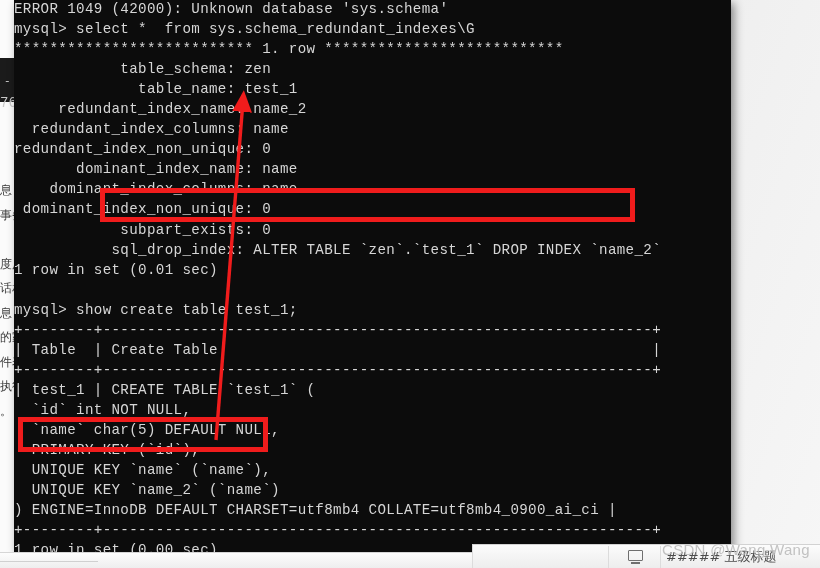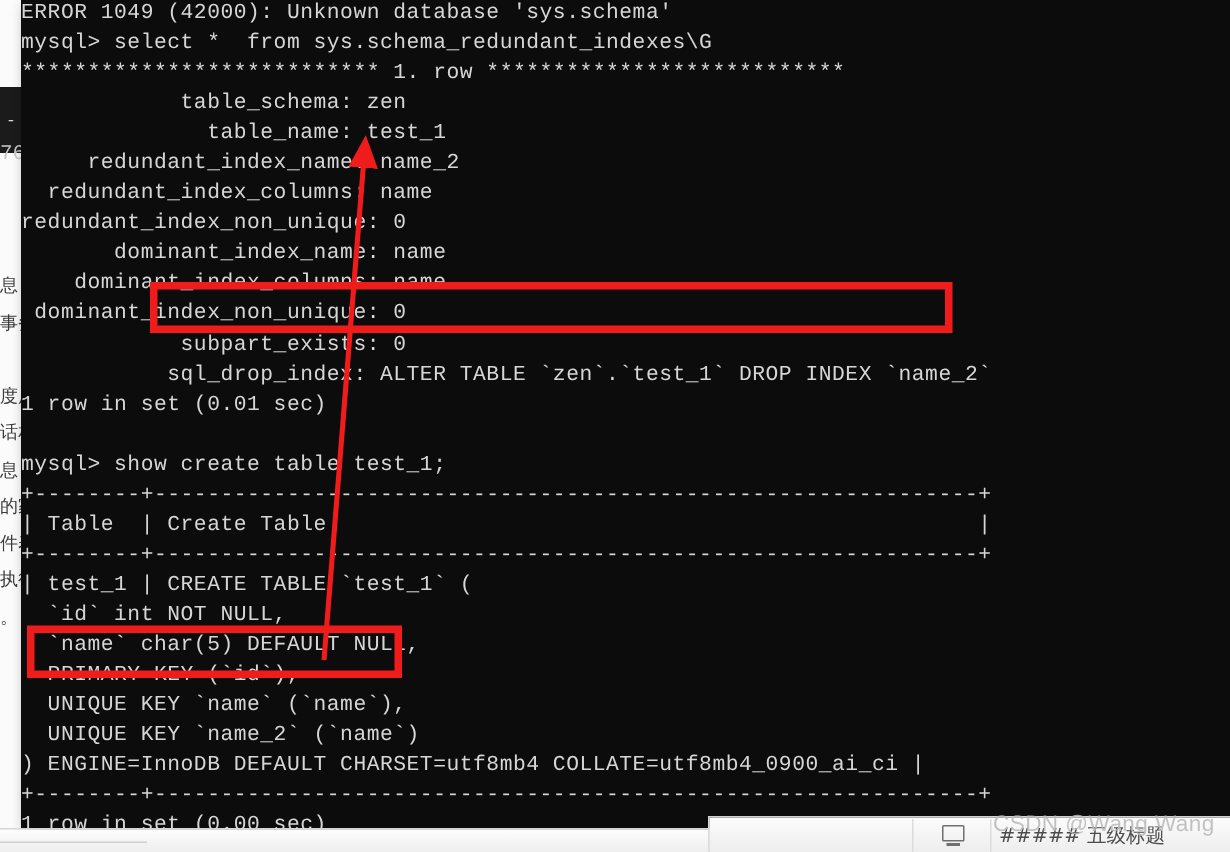--- a/index.html
+++ b/index.html
@@ -40,21 +40,21 @@
     position:absolute; left:0px; top:178px; width:26px;
     font-family:"DejaVu Sans", sans-serif; font-size:12px;
     color:#3b3b3b; line-height:24.5px; white-space:nowrap;
     overflow:hidden;
   }
   .cn-col div{ height:24.5px; }
 
   
   #terminal{
     position:absolute; left:14px; top:0px;
-    width:806px; height:552px;
+    width:717px; height:552px;
     background:#0c0c0c;
     box-shadow: 3px 3px 9px rgba(0,0,0,.45);
     overflow:hidden;
   }
   #term-text{
     position:absolute; left:0px; top:-1px;
     color:#d6d6d6;
     font-family:"Liberation Mono","DejaVu Sans Mono",monospace;
     font-size:14.2px;
     line-height:20.05px;

